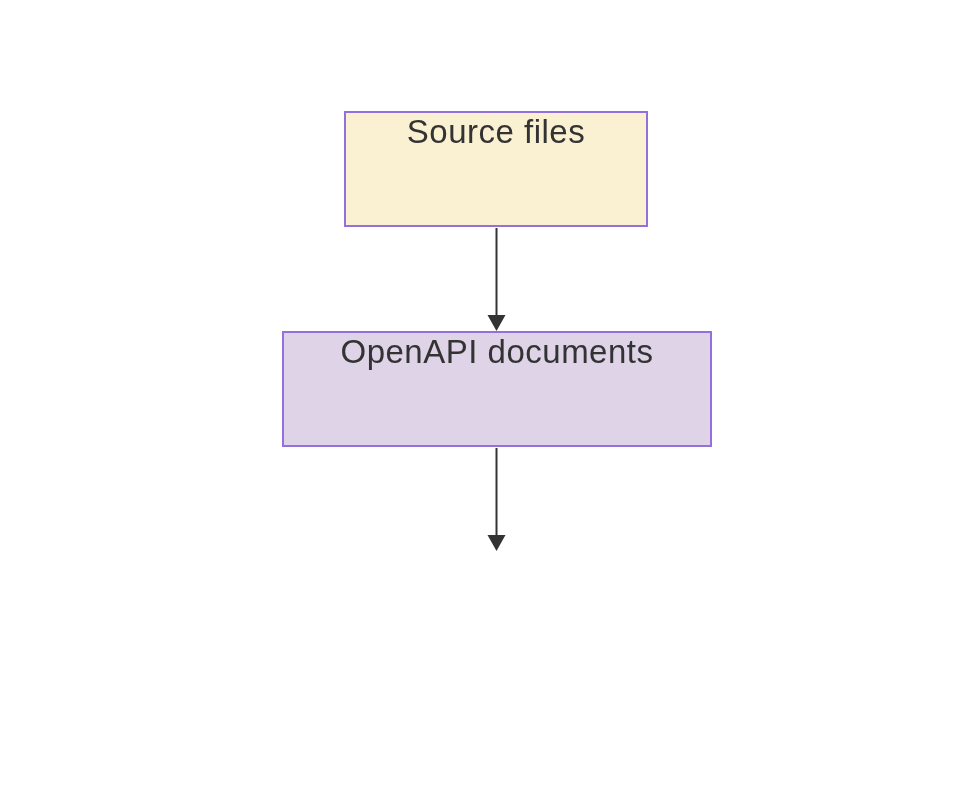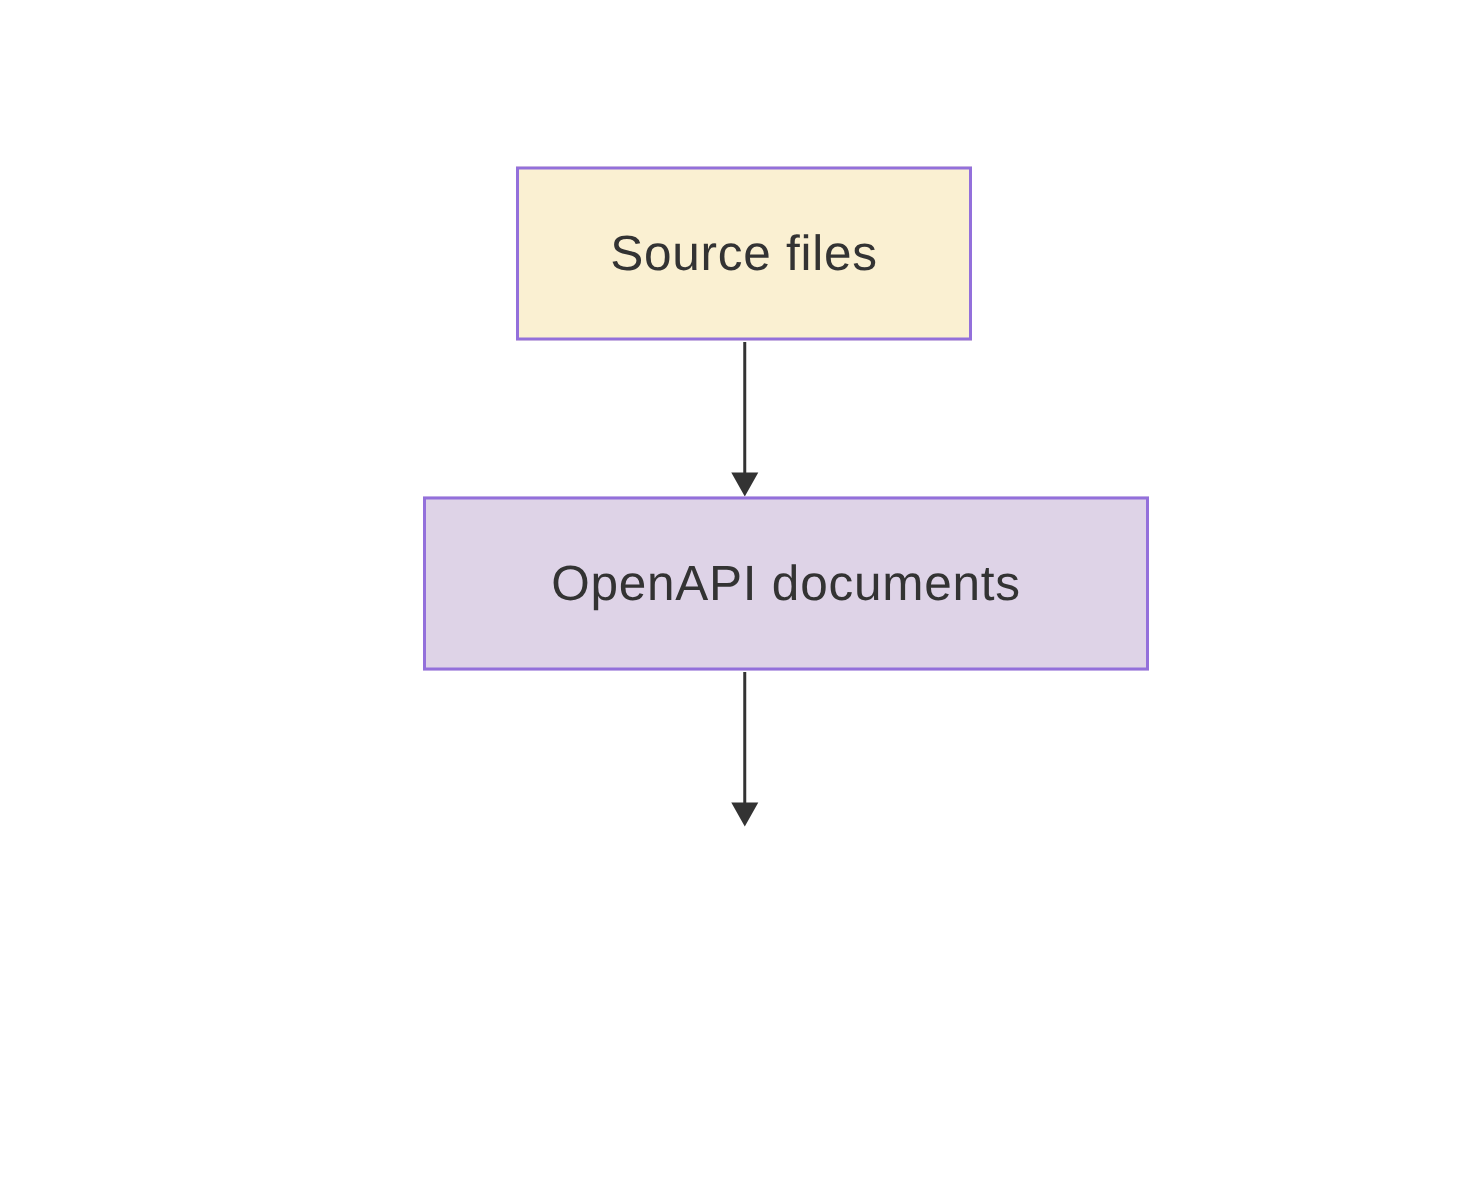--- a/index.html
+++ b/index.html
@@ -21,33 +21,32 @@
     top: 0;
     width: 980px;
     height: 794px;
     pointer-events: none;
   }
   .node {
     position: absolute;
     box-sizing: border-box;
     border: 2px solid #9370db;
     display: flex;
-    align-items: center;
     justify-content: center;
     text-align: center;
   }
   .node-label {
     color: #333333;
     font-size: 33px;
     font-weight: 400;
     letter-spacing: 0.5px;
     white-space: nowrap;
   }
   .node-source       { left: 344px; top: 111px; width: 304px; height: 116px; background: #faf0d2; }
-  .node-openapi      { left: 282px; top: 331px; width: 484px; height: 116px; background: #ded3e7; }
+  .node-openapi      { left: 282px; top: 331px; width: 430px; height: 116px; background: #ded3e7; }
   .node-published    { left: 240px; top: 551px; width: 513px; height: 116px; background: #dbe4f7; }
   .edge-line { stroke: #333333; stroke-width: 2; }
   .edge-head { fill: #333333; }
 </style>
 </head>
 <body>
 
 <div class="canvas">
 
   <svg class="edges-layer" viewBox="0 0 980 794" xmlns="http://www.w3.org/2000/svg">

